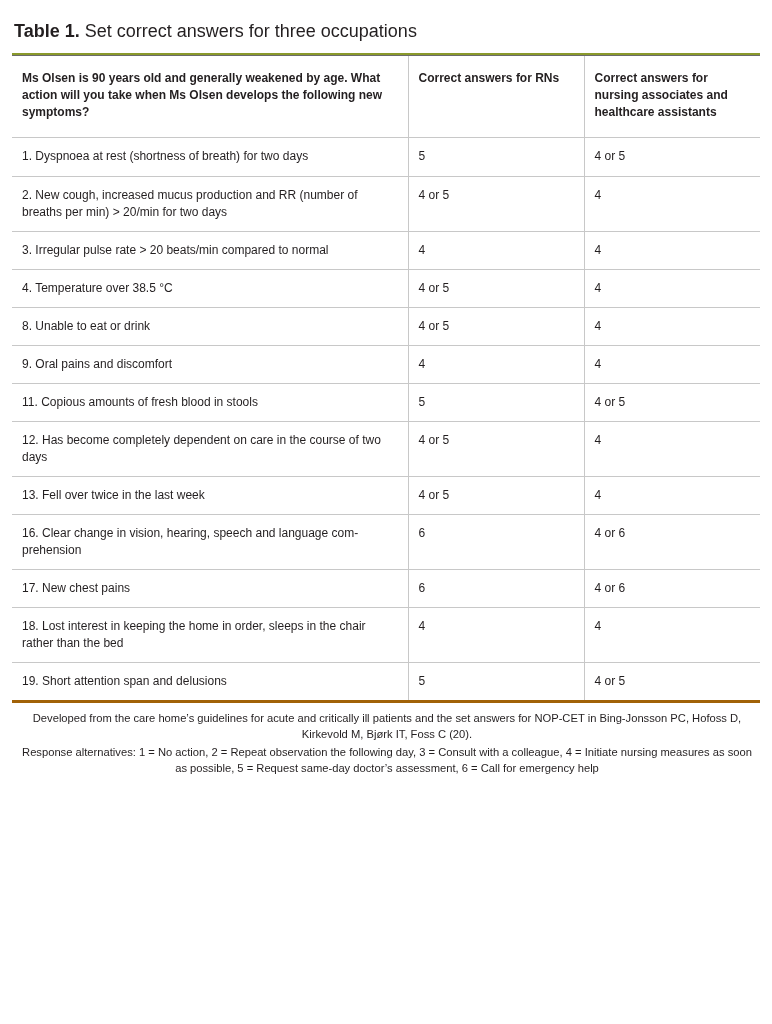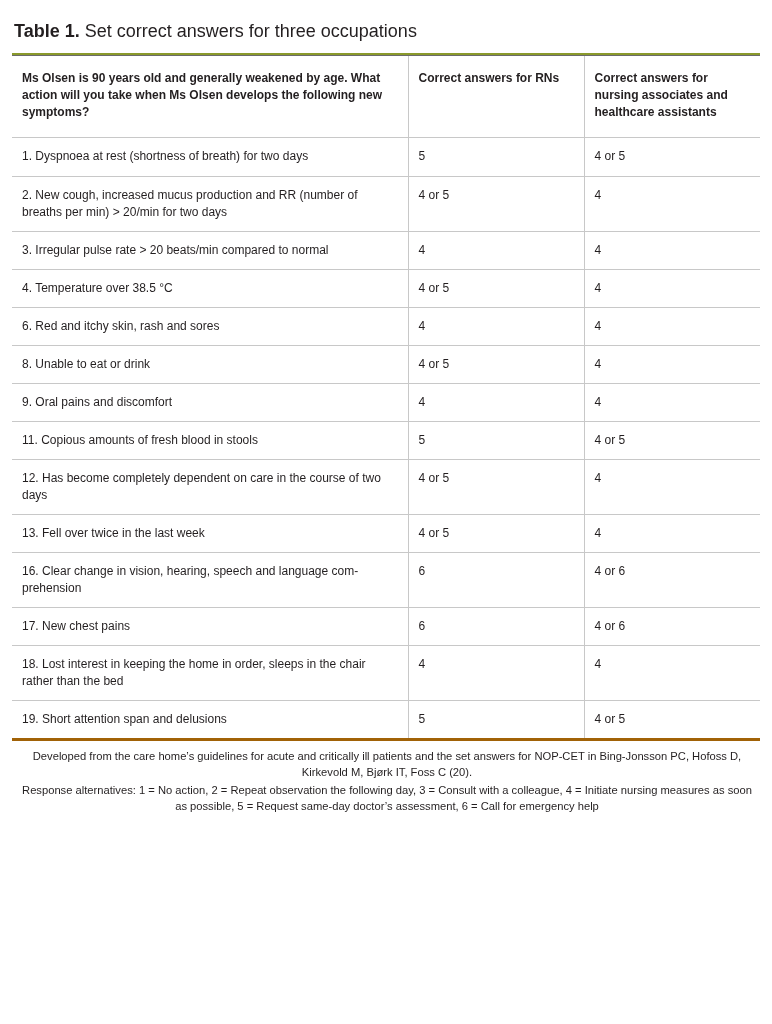--- a/index.html
+++ b/index.html
@@ -124,25 +124,20 @@
         <td class="rowlabel">3. Irregular pulse rate &gt; 20 beats/min compared to normal</td>
         <td>4</td>
         <td>4</td>
       </tr>
       <tr>
         <td class="rowlabel">4. Temperature over 38.5 °C</td>
         <td>4 or 5</td>
         <td>4</td>
       </tr>
       <tr>
-        <td class="rowlabel">6. Red and itchy skin, rash and sores</td>
-        <td>4</td>
-        <td>4</td>
-      </tr>
-      <tr>
         <td class="rowlabel">8. Unable to eat or drink</td>
         <td>4 or 5</td>
         <td>4</td>
       </tr>
       <tr>
         <td class="rowlabel">9. Oral pains and discomfort</td>
         <td>4</td>
         <td>4</td>
       </tr>
       <tr>

